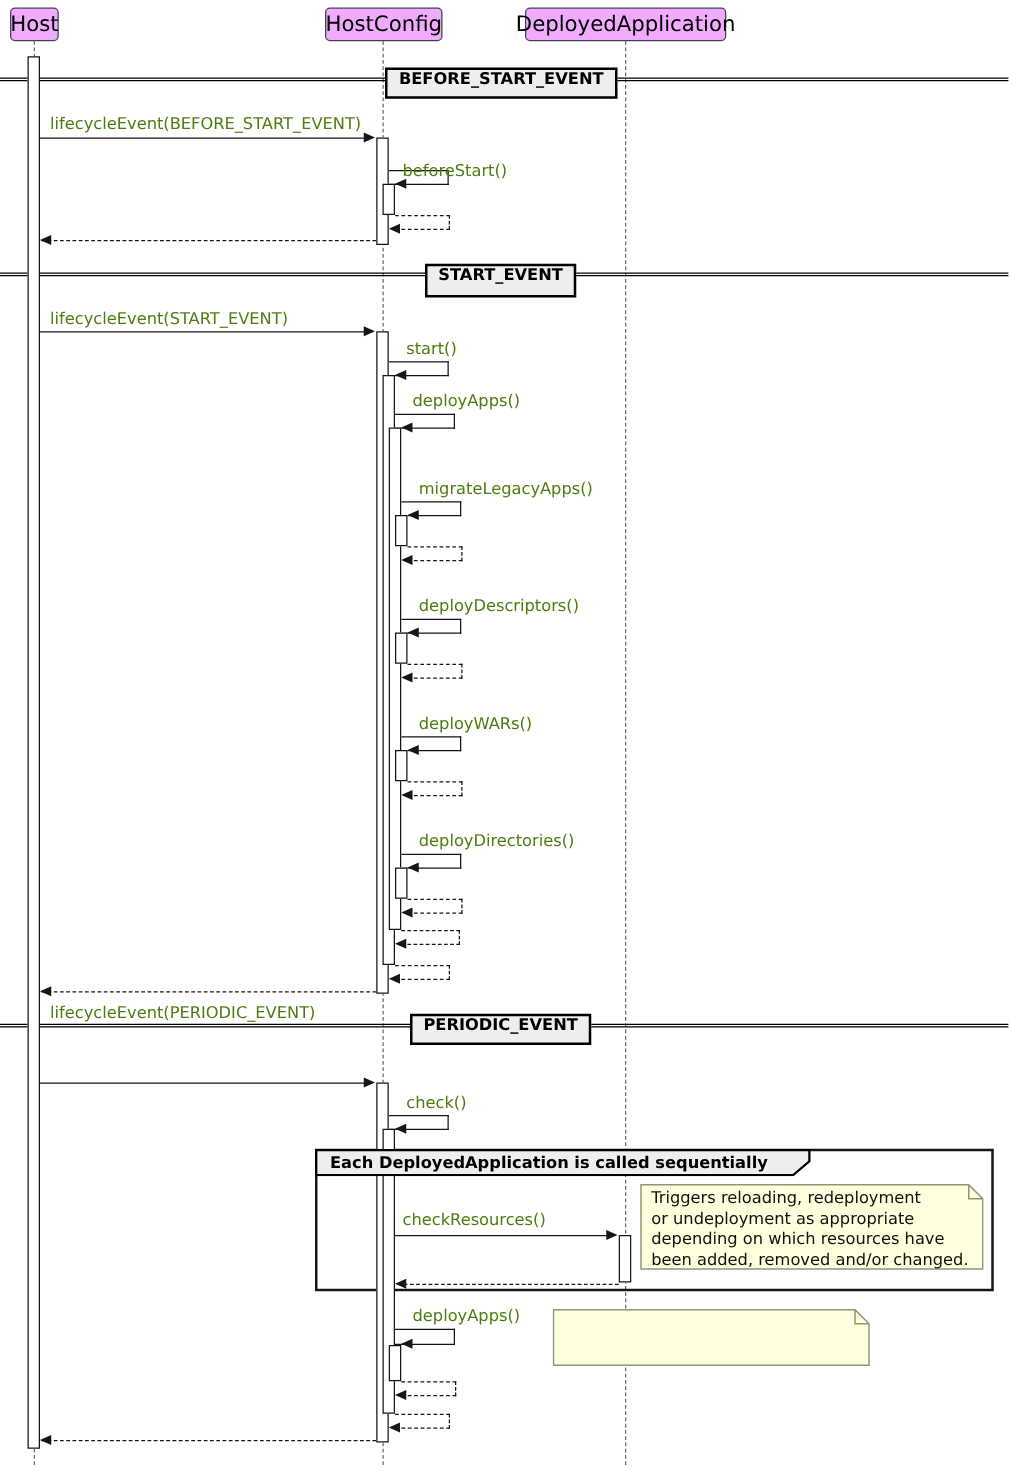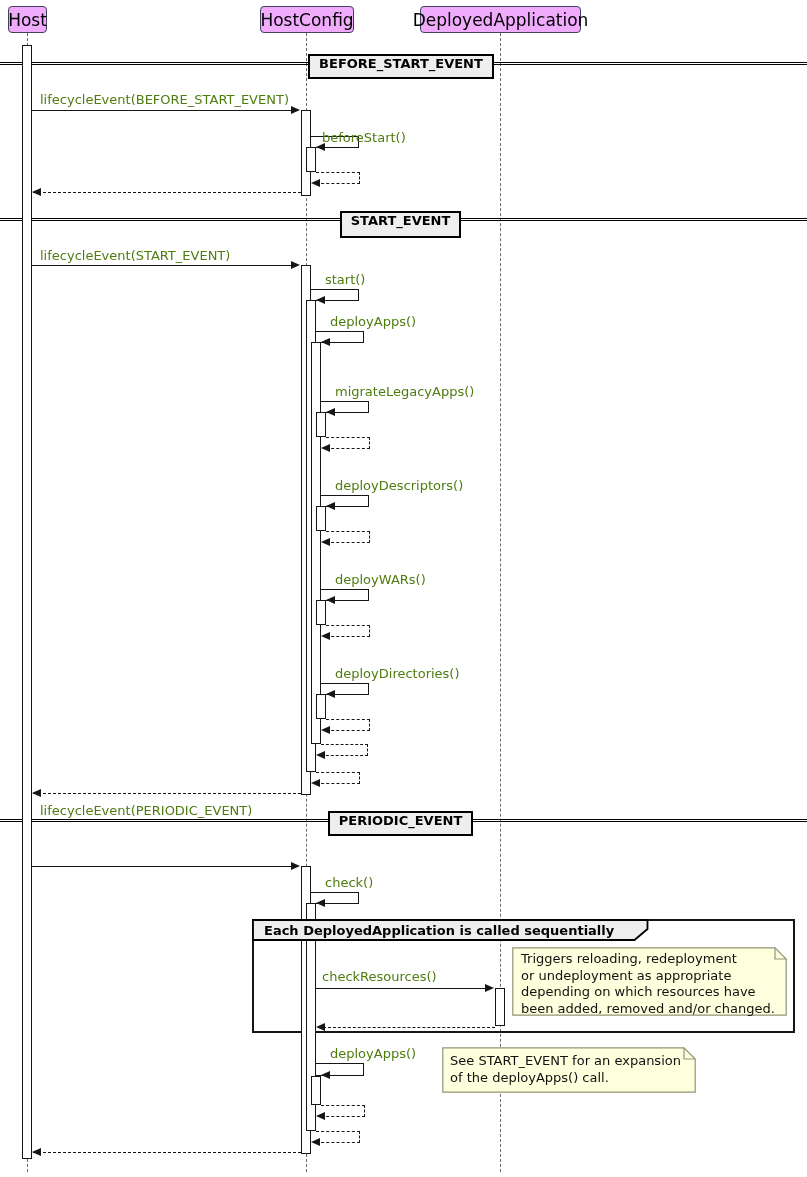--- a/index.html
+++ b/index.html
@@ -182,21 +182,19 @@
   <div class="sc" style="left:316px;top:1063px;height:13px;"></div>
   <div class="ah-l" style="left:321px;top:1071px;"></div>
   <div class="act" style="left:311px;top:1076px;height:29px;"></div>
   <div class="sc d" style="left:321px;top:1105px;width:44px;"></div>
   <div class="ah-l" style="left:316px;top:1112px;"></div>
 
   <svg class="note" style="left:442px;top:1047px;" width="254" height="46" viewBox="0 0 254 46">
     <path d="M0.8,0.8 L242,0.8 L253.2,12 L253.2,45.2 L0.8,45.2 Z" fill="#FEFFDD" stroke="#93937A" stroke-width="1.2"></path>
     <path d="M242,0.8 L242,12 L253.2,12" fill="none" stroke="#93937A" stroke-width="1.2"></path>
   </svg>
-  <div class="note-text" style="left:450px;top:1053px;width:242px;">See START_EVENT for an expansion
-of the deployApps() call.</div>
 
   <div class="sc d" style="left:316px;top:1131px;width:44px;"></div>
   <div class="ah-l" style="left:311px;top:1138px;"></div>
   <div class="msg d" style="left:33px;top:1152px;width:268px;"></div>
   <div class="ah-l" style="left:32px;top:1148px;"></div>
 
 </div>
 
 </body></html>

